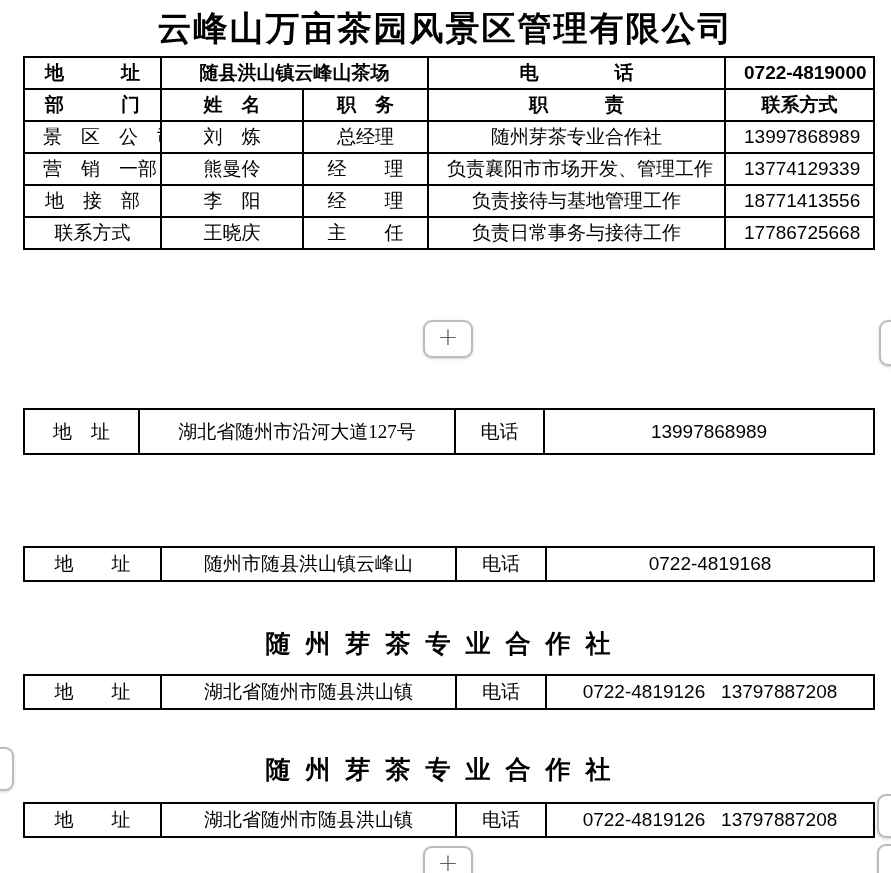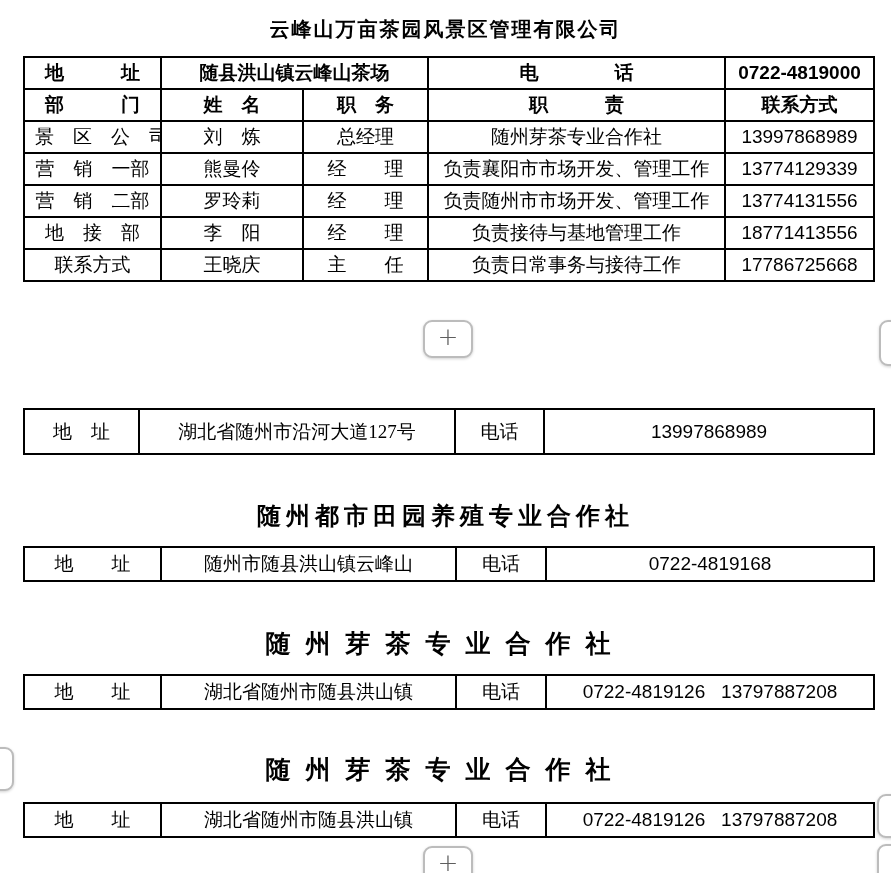--- a/index.html
+++ b/index.html
@@ -4,32 +4,32 @@
 <style>
   html,body{margin:0;padding:0;background:#fff;}
   .page{
     position:relative;width:891px;height:873px;background:#ffffff;
     overflow:hidden;font-family:"Liberation Serif","DejaVu Serif",serif;color:#000;
   }
   .doc-title{
     position:absolute;left:0;width:891px;text-align:center;
     font-weight:bold;white-space:pre;
   }
-  .t-main{font-size:20px;letter-spacing:2px;height:42px;line-height:42px;}
+  .t-main{font-size:34px;letter-spacing:2px;height:42px;line-height:42px;}
   .ls16{font-size:25px;letter-spacing:16px;height:40px;line-height:40px;}
   .ls5 {font-size:24px;letter-spacing:5px;height:40px;line-height:40px;}
   .ls15{font-size:25px;letter-spacing:15px;height:40px;line-height:40px;}
 
   table.tbl{
     position:absolute;border-collapse:collapse;table-layout:fixed;
     background:#fff;
   }
   table.tbl td{
     border:2px solid #000;text-align:center;vertical-align:middle;
-    font-size:19px;white-space:pre;overflow:hidden;padding:0 10px;
+    font-size:19px;white-space:pre;overflow:hidden;padding:0 18px;
   }
   table.tbl1 td{height:30px;}
   table.tbl1 tr.hdr td{font-weight:bold;}
   table.sec2 td{height:43px;}
   table.sec3 td{height:32px;}
   td.num{font-family:"Liberation Sans","DejaVu Sans",sans-serif;font-size:18px;}
   td.num-left{text-align:left;padding-left:45px;}
 
   .plusbtn{
     position:absolute;width:46px;height:34px;background:#fff;
@@ -77,27 +77,20 @@
       <td class="num"><span>13997868989</span></td>
     </tr>
     <tr>
       <td><span>营　销　一部</span></td>
       <td><span>熊曼伶</span></td>
       <td><span>经　　理</span></td>
       <td><span>负责襄阳市市场开发、管理工作</span></td>
       <td class="num"><span>13774129339</span></td>
     </tr>
     <tr>
-      <td><span>营　销　二部</span></td>
-      <td><span>罗玲莉</span></td>
-      <td><span>经　　理</span></td>
-      <td><span>负责随州市市场开发、管理工作</span></td>
-      <td class="num"><span>13774131556</span></td>
-    </tr>
-    <tr>
       <td><span>地　接　部</span></td>
       <td><span>李　阳</span></td>
       <td><span>经　　理</span></td>
       <td><span>负责接待与基地管理工作</span></td>
       <td class="num"><span>18771413556</span></td>
     </tr>
     <tr>
       <td><span>联系方式</span></td>
       <td><span>王晓庆</span></td>
       <td><span>主　　任</span></td>
@@ -122,21 +115,20 @@
     <tbody>
         <tr>
       <td><span>地　址</span></td>
       <td><span>湖北省随州市沿河大道127号</span></td>
       <td><span>电话</span></td>
       <td class="num num-left"><span>13997868989</span></td>
     </tr>
   </tbody>
     </table>
 
-  <div class="doc-title ls5" style="top:496px">随州都市田园养殖专业合作社</div>
   <table class="tbl sec3" style="top:546px;left:23px;width:850px">
     <colgroup>
       <col style="width:137px">
         <col style="width:295px">
         <col style="width:90px">
         <col style="width:328px">
     </colgroup>
     <tbody>
         <tr>
       <td><span>地　　址</span></td>

